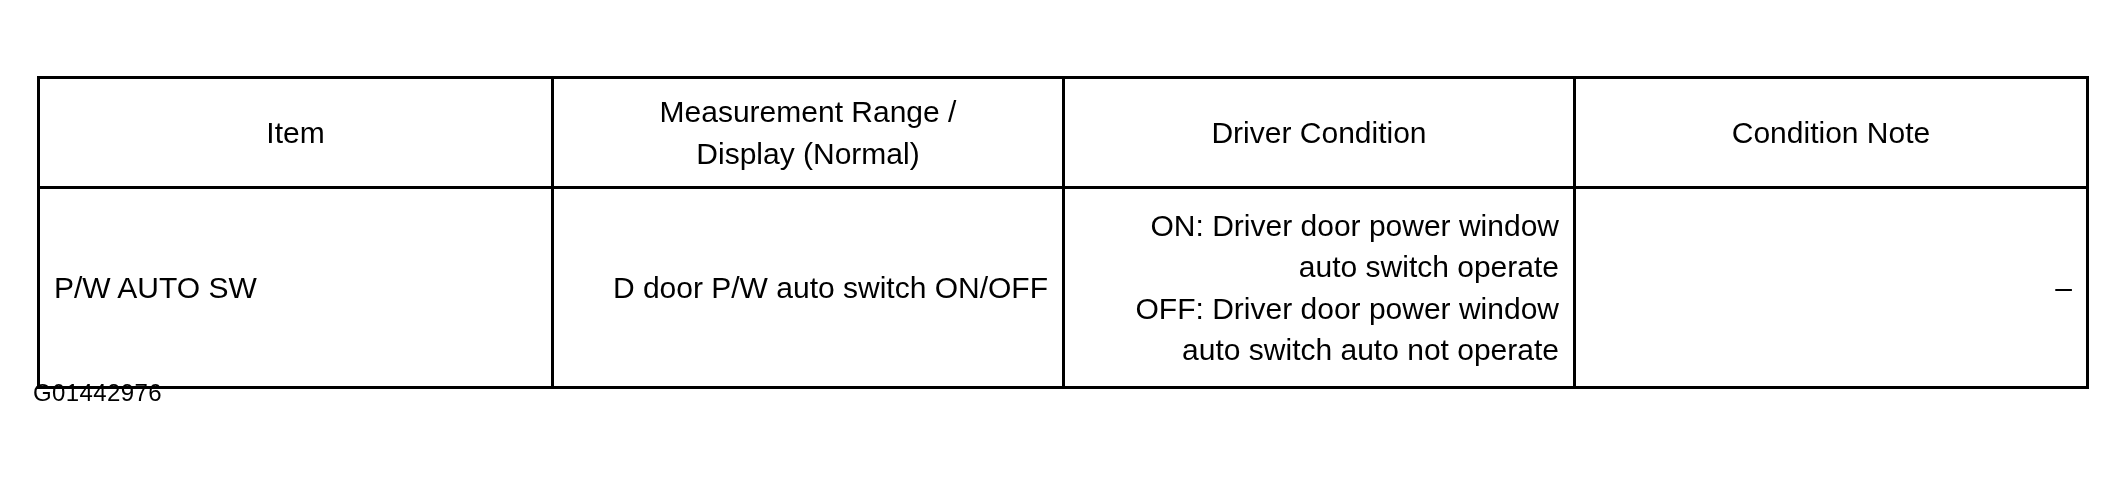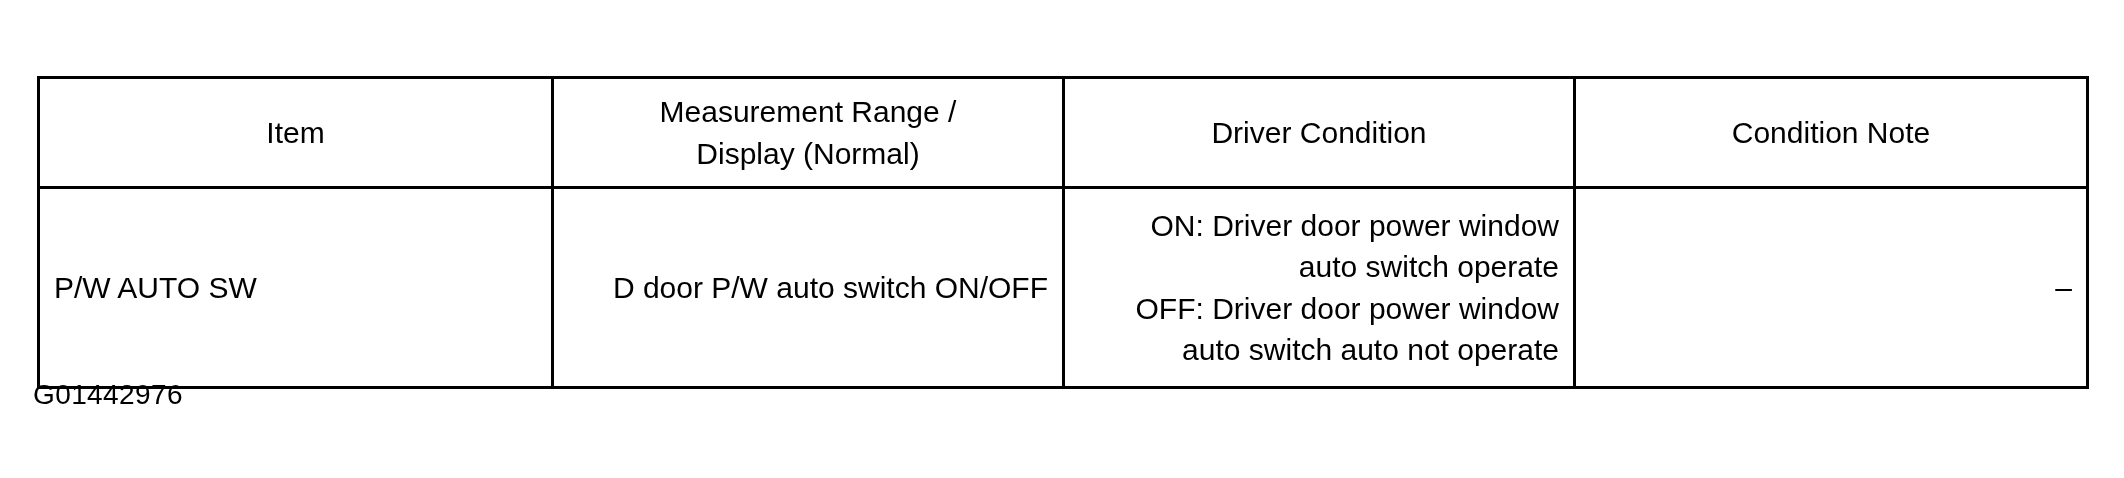--- a/index.html
+++ b/index.html
@@ -82,21 +82,21 @@
     display: inline-block;
     font-size: 30px;
     letter-spacing: 0;
   }
 
   
   .figure-id {
     position: absolute;
     left: 33px;
     top: 379px;
-    font-size: 28px;
+    font-size: 24px;
     letter-spacing: 0.4px;
     white-space: nowrap;
     color: #000000;
   }
 </style>
 </head>
 <body>
 
 <div id="page">
 

